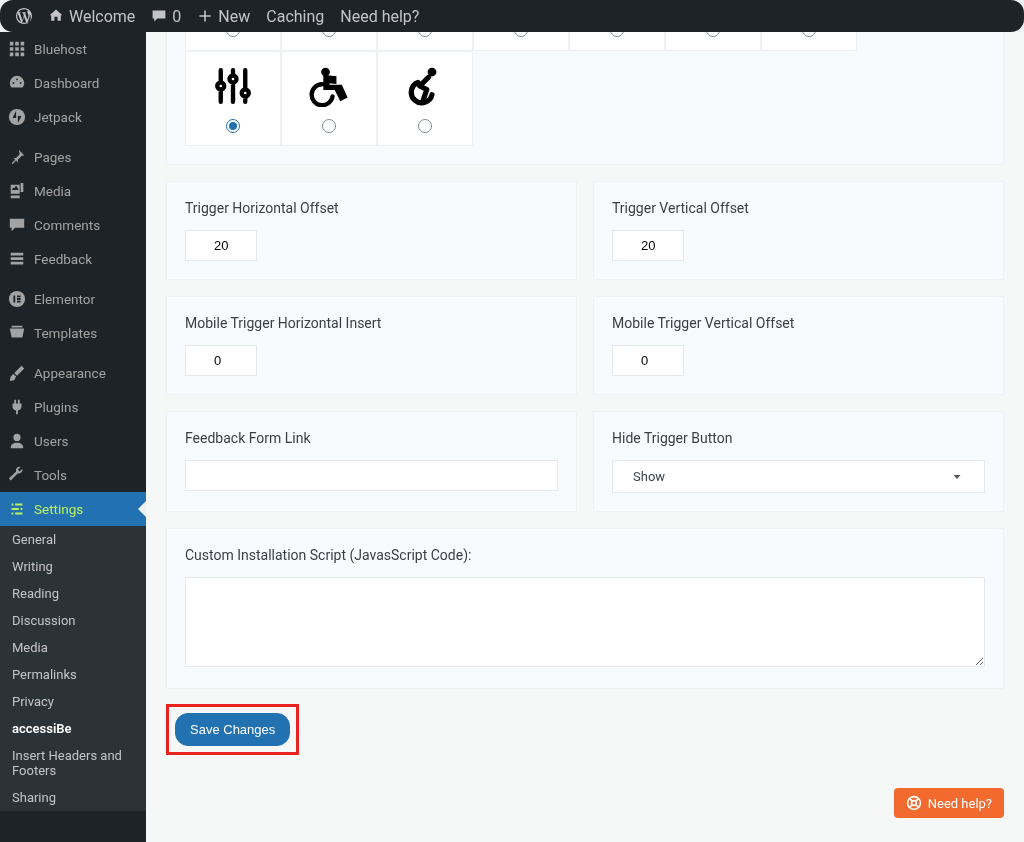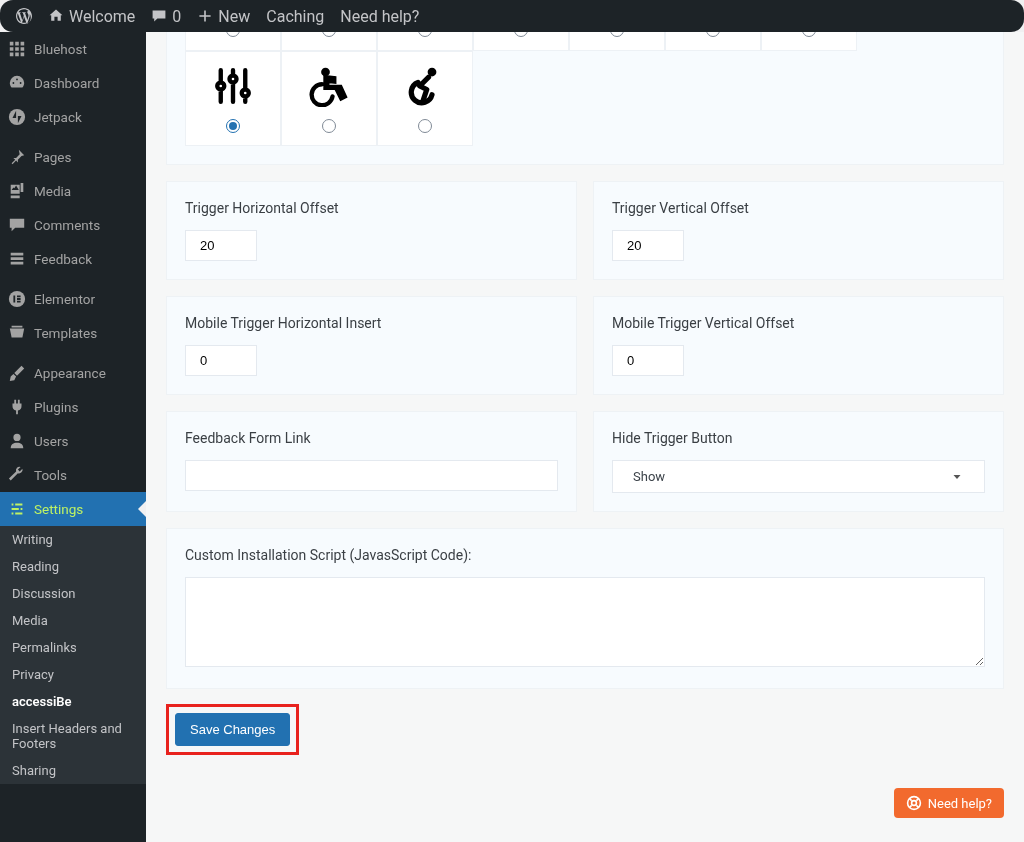--- a/index.html
+++ b/index.html
@@ -21,38 +21,38 @@
 .submenu .sub-item { padding: 6px 12px; font-size: 13px; color: #c3c4c7; cursor: pointer; }
 .submenu .sub-item.current { color: #fff; font-weight: 600; }
 
 
 .main { position: absolute; top: 32px; left: 146px; right: 0; height: 810px; overflow-y: auto; background: #f6f7f7; padding: 0 20px 20px; }
 
 .card { background: #f7fbfe; border: 1px solid #eef2f5; padding: 18px; margin-top: 16px; }
 .row { display: flex; gap: 16px; margin-top: 16px; }
 .row .card { flex: 1; margin-top: 0; }
 .card-label { font-weight: 400; font-size: 14px; color: #3a3f44; margin-bottom: 14px; }
-.card input[type=text] { width: 72px; padding: 7px 14px; border: 1px solid #e4e9ef; font-size: 13px; background: #fff; }
+.card input[type=text] { width: 72px; padding: 7px 28px; border: 1px solid #e4e9ef; font-size: 13px; background: #fff; }
 .card input.full { width: 100%; }
 .card textarea { width: 100%; height: 90px; border: 1px solid #e4e9ef; background: #fff; padding: 8px; font-size: 13px; resize: both; }
 .select { width: 100%; border: 1px solid #e4e9ef; padding: 8px 20px; background: #fff; display: flex; justify-content: space-between; align-items: center; cursor: pointer; }
 .help-text { font-size: 13px; color: #5a5f64; line-height: 1.5; margin-top: 12px; }
 
 
 .icon-grid { display: flex; gap: 0; margin-top: -16px; }
 .icon-cell { width: 96px; height: 95px; background: #fff; border: 1px solid #edf1f5; display: flex; flex-direction: column; align-items: center; justify-content: center; gap: 12px; cursor: pointer; }
 .icon-cell.top { height: 35px; justify-content: flex-start; padding-top: 6px; }
 .icon-cell svg { width: 42px; height: 42px; fill: #000; }
 .radio { width: 14px; height: 14px; border: 1px solid #7f8a96; border-radius: 50%; display: inline-block; position: relative; }
 .radio.checked { border-color: #2271b1; }
 .radio.checked::after { content: ""; position: absolute; top: 2px; left: 2px; width: 8px; height: 8px; background: #2271b1; border-radius: 50%; }
 
 
 .save-wrap { margin-top: 15px; padding: 6px; border: 3px solid #e8221e; display: inline-block; }
-.save-btn { background: #2271b1; color: #fff; border: 1px solid #2271b1; padding: 8px 14px; font-size: 13px; cursor: pointer; border-radius: 3px; }
+.save-btn { background: #2271b1; color: #fff; border: 1px solid #2271b1; padding: 8px 14px; font-size: 13px; cursor: pointer; border-radius: 13px; }
 
 
 .need-help { position: absolute; right: 20px; bottom: 24px; background: #f26a2e; color: #fff; padding: 7px 12px; border-radius: 4px; font-size: 13px; display: flex; align-items: center; gap: 6px; cursor: pointer; }
 .need-help svg { width: 16px; height: 16px; fill: #fff; }
 </style>
 </head>
 <body>
 
 <div class="adminbar">
   <div class="ab-item">
@@ -170,20 +170,21 @@
       </svg>
     <span>Tools</span>
   </div>
   <div class="menu-item current">
     <svg viewBox="0 0 20 20">
         <path d="M4 4h2v2H4zm4 0h8v2H8zM4 9h8v2H4zm10 0h2v2h-2zM4 14h2v2H4zm4 0h8v2H8z"></path>
       </svg>
     <span>Settings</span>
   </div>
   <div class="submenu">
+    <div class="sub-item">General</div>
     <div class="sub-item">Writing</div>
     <div class="sub-item">Reading</div>
     <div class="sub-item">Discussion</div>
     <div class="sub-item">Media</div>
     <div class="sub-item">Permalinks</div>
     <div class="sub-item">Privacy</div>
     <div class="sub-item current">accessiBe</div>
     <div class="sub-item">Insert Headers and Footers</div>
     <div class="sub-item">Sharing</div>
   </div>

